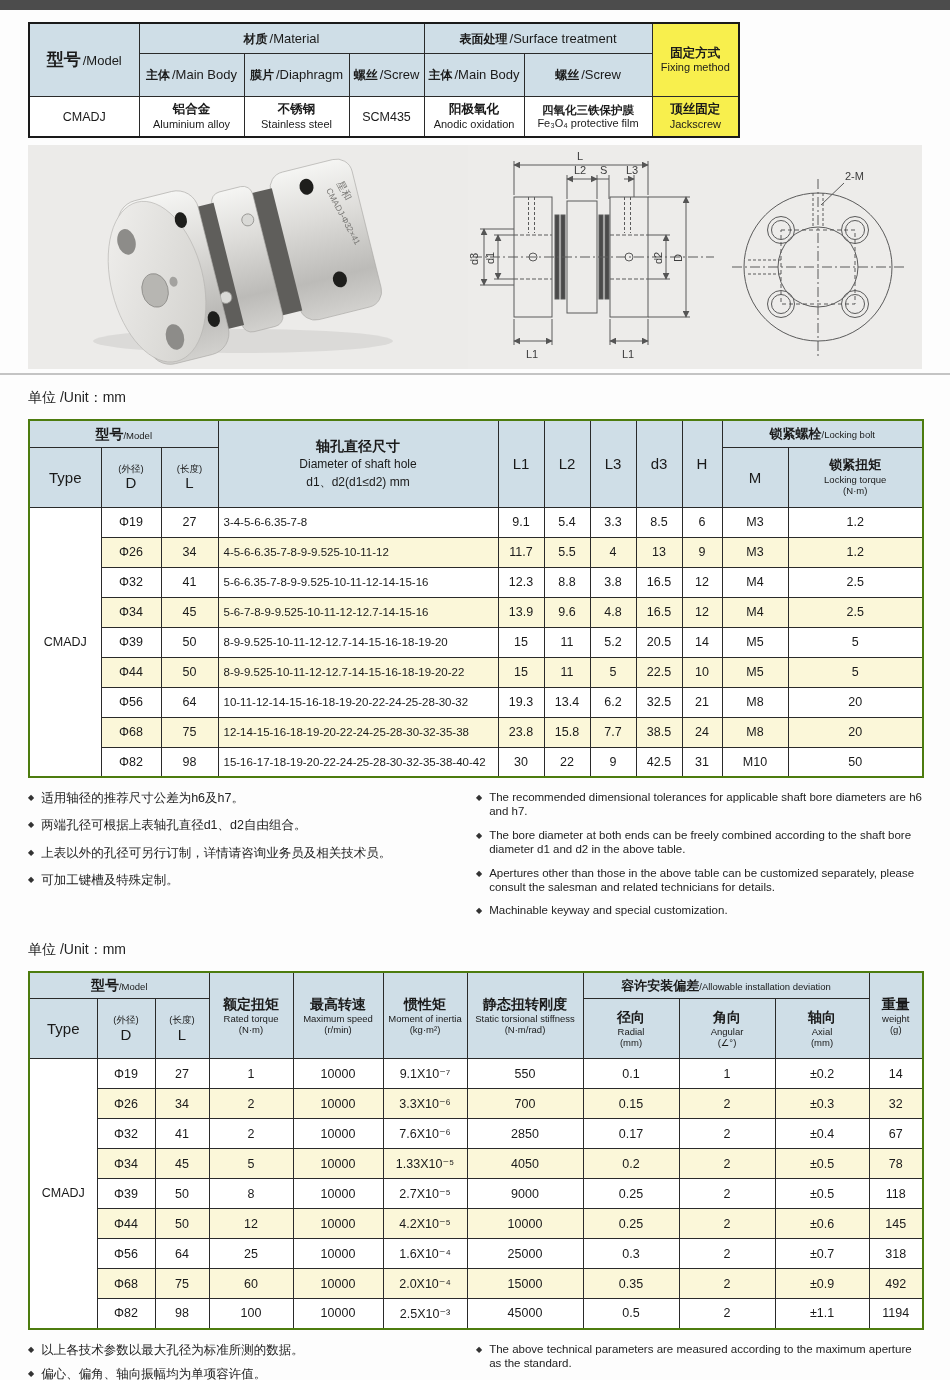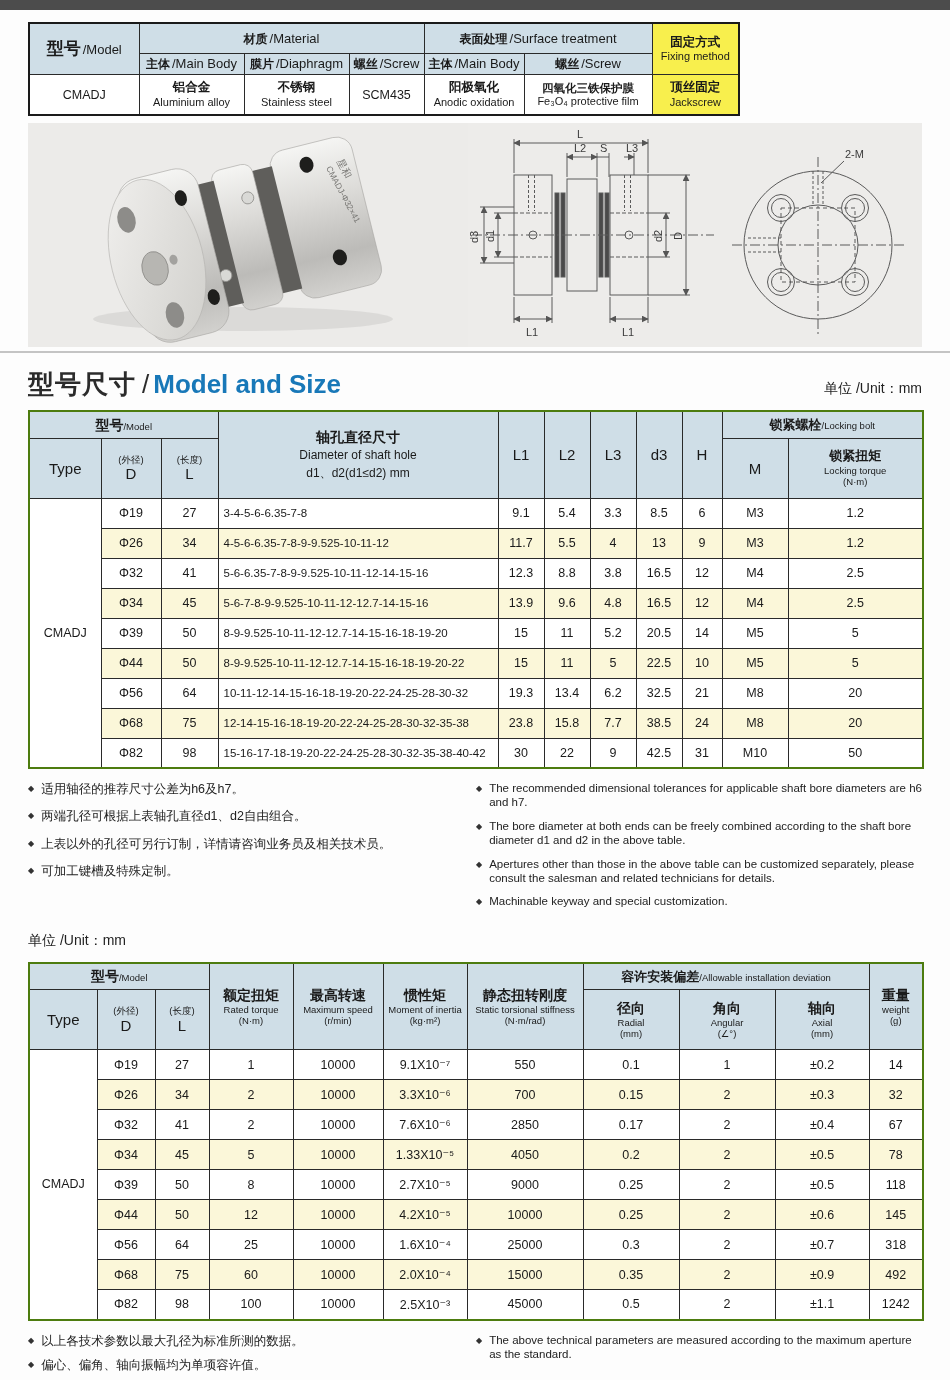--- a/index.html
+++ b/index.html
@@ -7,21 +7,21 @@
   .page { width:950px; height:1380px; background:#fdfdfd; position:relative; overflow:hidden; }
   .topbar { height:10px; background:#4c4c4c; width:100%; }
   .content { padding:12px 28px 0 28px; }
 
   
   table { border-collapse:collapse; table-layout:fixed; }
   .spec-table { width:710px; border:2px solid #1a1a1a; }
   .spec-table th, .spec-table td { border:1px solid #2a2a2a; text-align:center; vertical-align:middle; }
   .spec-table th { background:#cfdee7; font-weight:400; }
   .spec-table tr.h1 th { height:30px; }
-  .spec-table tr.h2 th { height:21px; }
+  .spec-table tr.h2 th { height:43px; }
   .spec-table tr.dr td { height:41px; background:#ffffff; }
   .szh { font-size:12px; font-weight:700; }
   .szh.big { font-size:17px; }
   .sen { font-size:13px; margin-left:2px; }
   .yellow { background:#f8ef4d !important; }
   .czh { font-size:12.5px; font-weight:700; line-height:1.25; }
   .cen { font-size:11px; line-height:1.15; }
   .c單 { font-size:12.5px; }
 
   
@@ -254,23 +254,20 @@
           <line x1="30" y1="115" x2="64" y2="115" stroke-dasharray="3 2"></line>
           <line x1="30" y1="129" x2="64" y2="129" stroke-dasharray="3 2"></line>
           <line x1="103" y1="60" x2="126" y2="38"></line>
         </g>
         <text class="dtext" x="127" y="35" font-size="13">2-M</text>
       </svg>
     </div>
     <hr class="band-sep">
 
     <div class="sec-head">
-      <div class="sec-title">
-        <span class="t-zh">型号尺寸</span><span class="t-sep">/</span><span class="t-en">Model and Size</span>
-      </div>
       <div class="unit">单位 /Unit：mm</div>
     </div>
 
     <table class="data-table">
       <colgroup>
         <col style="width:72px">
           <col style="width:60px">
           <col style="width:57px">
           <col style="width:280px">
         <col style="width:46px">
@@ -642,21 +639,21 @@
           <tr>
             <td>Φ82</td>
             <td>98</td>
             <td>100</td>
             <td>10000</td>
             <td>2.5X10⁻³</td>
             <td>45000</td>
             <td>0.5</td>
             <td>2</td>
             <td>±1.1</td>
-            <td>1242</td>
+            <td>1194</td>
           </tr>
         </tbody>
     </table>
 
     <div class="notes compact">
       <ul class="notes-zh">
           <li>
             <span class="bullet">◆</span>
             <span class="note-text">以上各技术参数以最大孔径为标准所测的数据。</span>
           </li>

